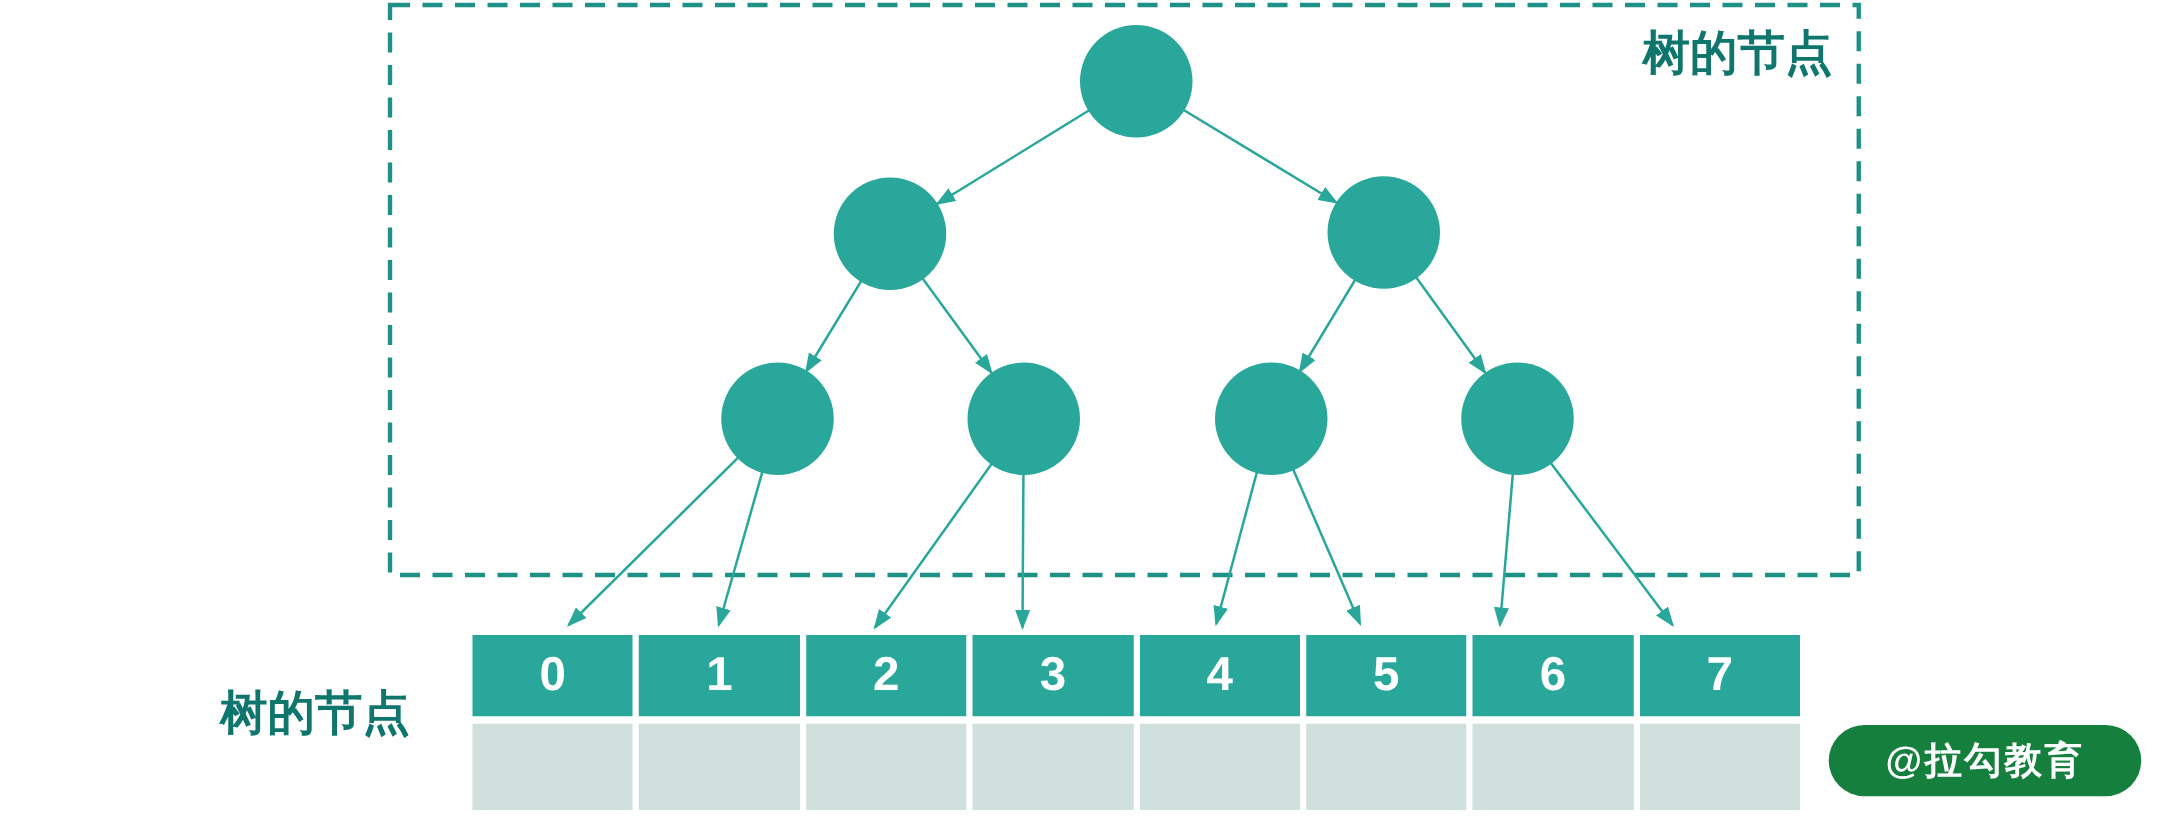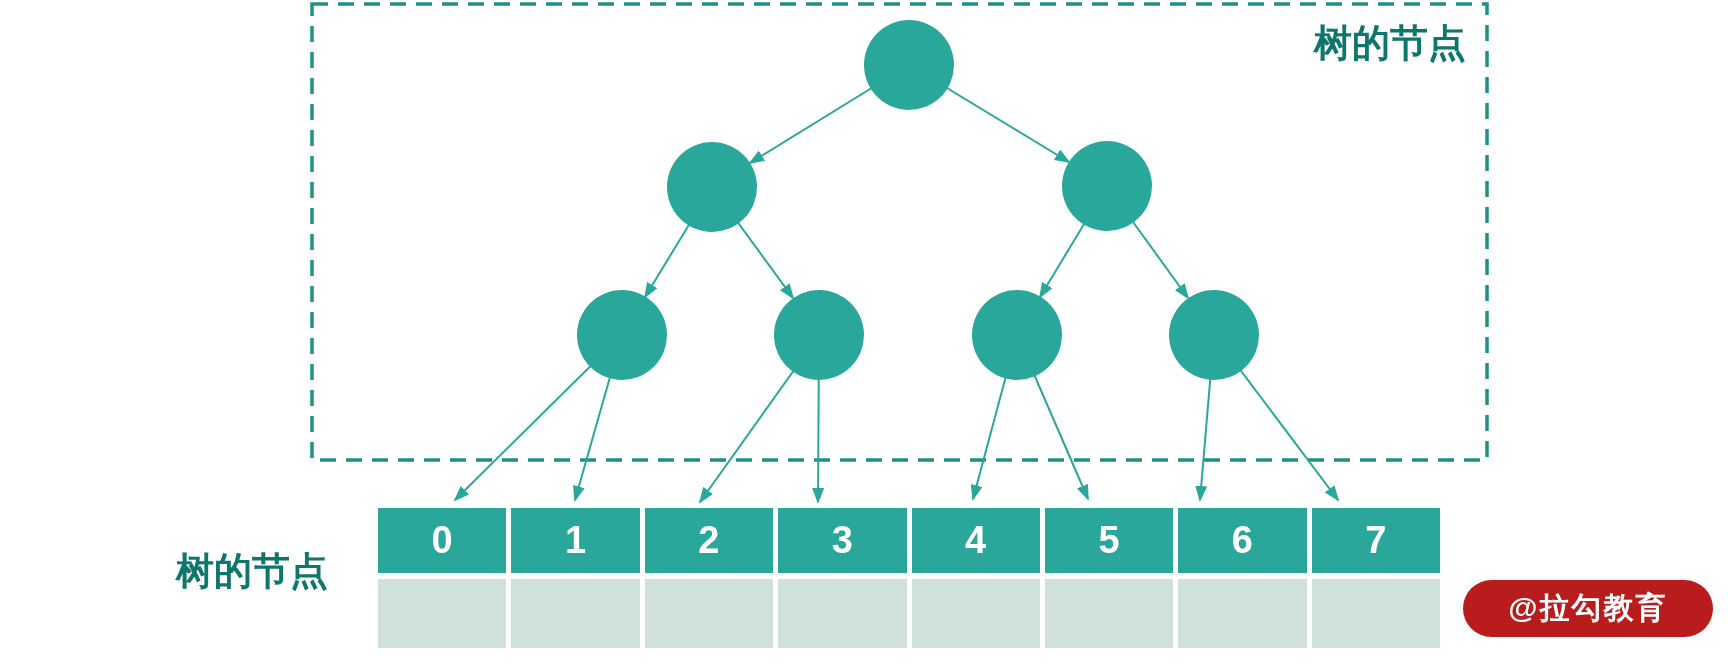--- a/index.html
+++ b/index.html
@@ -49,21 +49,21 @@
     font-weight: bold;
   }
   .cache-cell.empty {
     background: #cfe0dd;
   }
 
   .watermark {
     position: absolute;
     left: 1463px; top: 580px;
     width: 250px; height: 57px;
-    background: #b91c1c;
+    background: #15803d;
     border-radius: 29px;
     color: #ffffff;
     font-size: 30px;
     font-weight: 600;
     letter-spacing: 2px;
     display: flex;
     align-items: center;
     justify-content: center;
     white-space: nowrap;
   }

